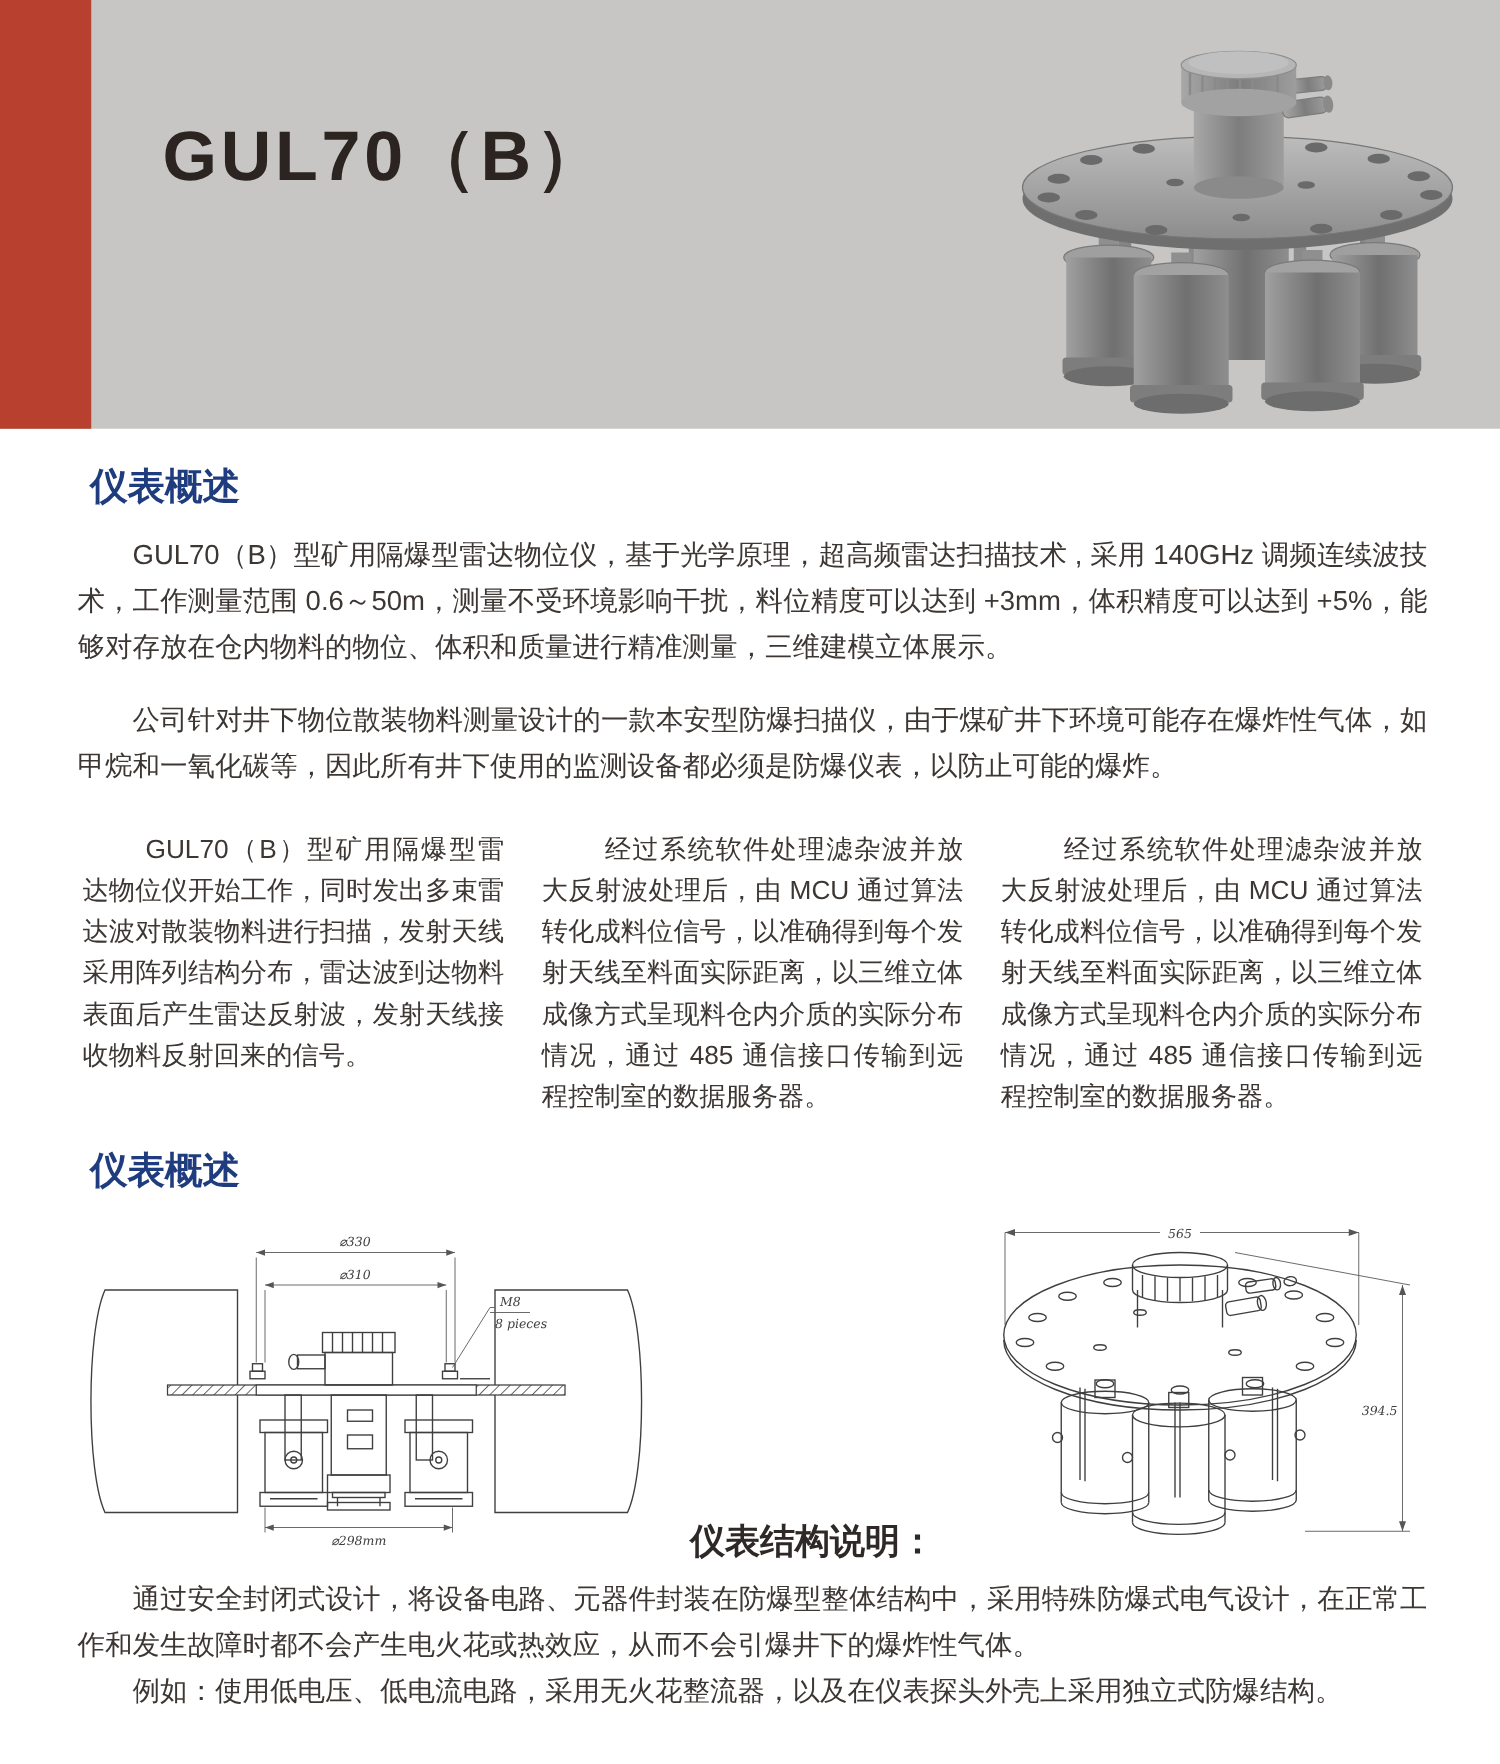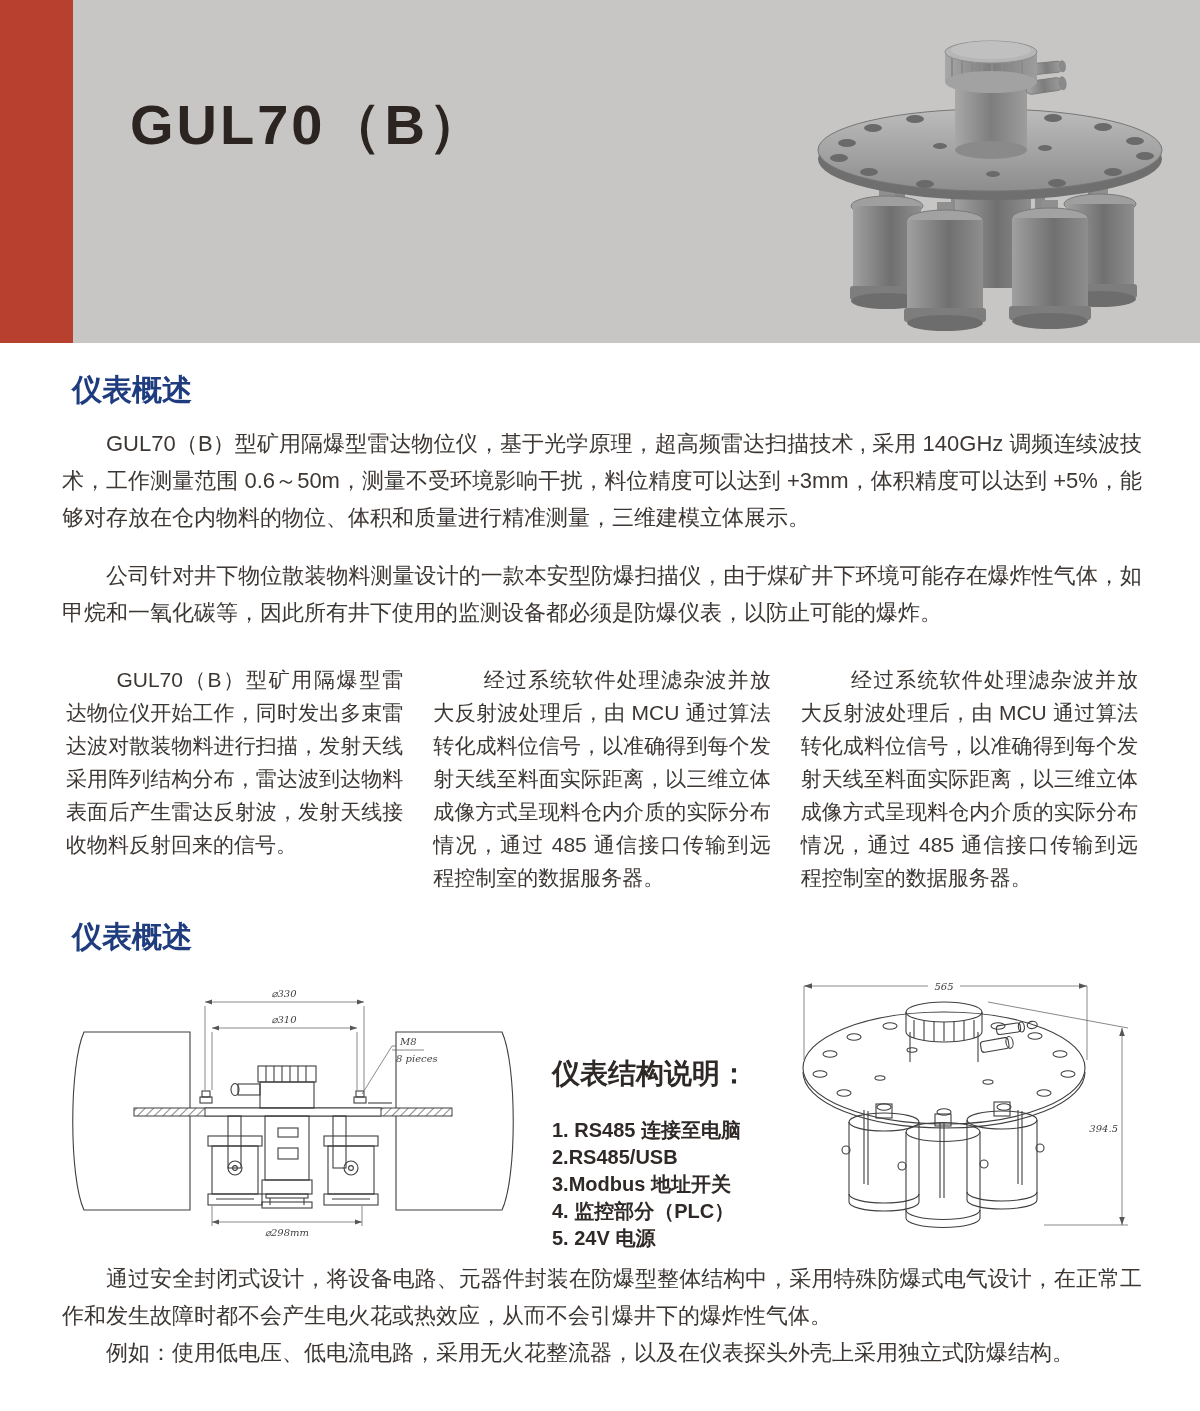--- a/index.html
+++ b/index.html
@@ -297,27 +297,20 @@
             <line x1="150" y1="252" x2="300" y2="252"></line>
             <path d="M150,252 l7,-2.5 l0,5 z M300,252 l-7,-2.5 l0,5 z" fill="#565656" stroke="none"></path>
             <line x1="150" y1="236" x2="150" y2="256"></line>
               <line x1="300" y1="236" x2="300" y2="256"></line>
           </g>
           <text class="dimtext" x="225" y="266" text-anchor="middle">⌀298mm</text>
         </svg>
 
         <div class="struct">
           <div class="struct-title">仪表结构说明：</div>
-          <ul>
-            <li>1. RS485 连接至电脑</li>
-            <li>2.RS485/USB</li>
-            <li>3.Modbus 地址开关</li>
-            <li>4. 监控部分（PLC）</li>
-            <li>5. 24V 电源</li>
-          </ul>
         </div>
 
         <svg class="draw-right" width="372" height="282" viewBox="0 0 372 282">
 
           <g class="tthin">
             <line x1="12" y1="16" x2="136" y2="16"></line>
               <line x1="168" y1="16" x2="295" y2="16"></line>
             <path d="M12,16 l8,-2.8 l0,5.6 z M295,16 l-8,-2.8 l0,5.6 z" fill="#565656" stroke="none"></path>
             <line x1="12" y1="16" x2="12" y2="90"></line>
             <line x1="295" y1="16" x2="295" y2="90"></line>

